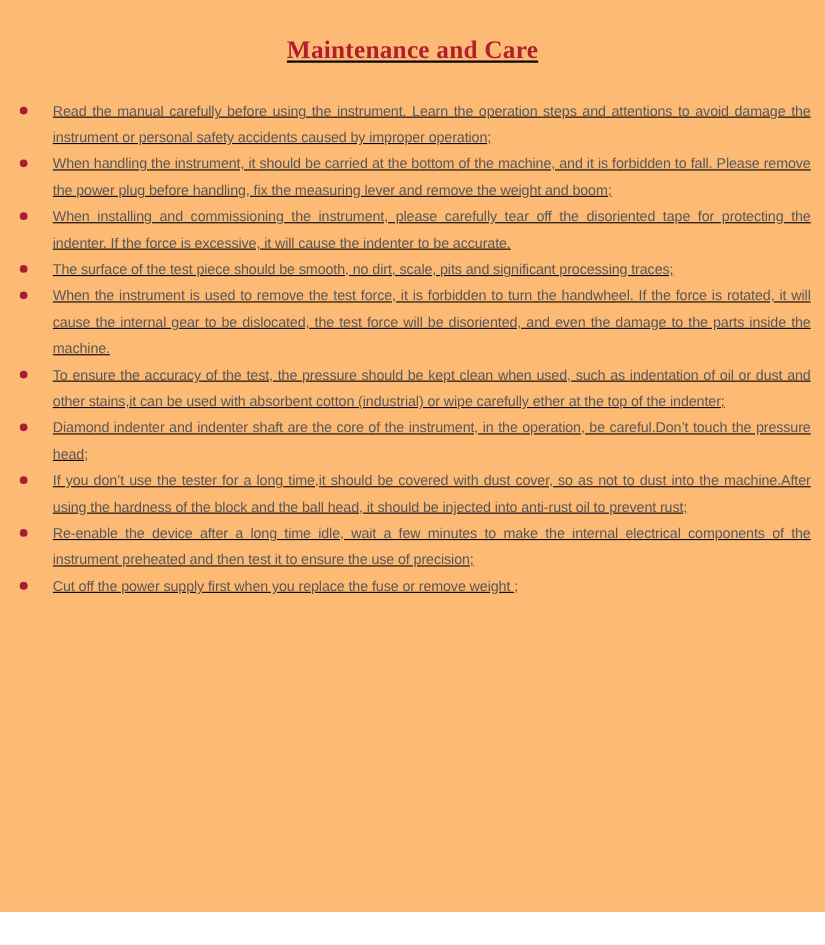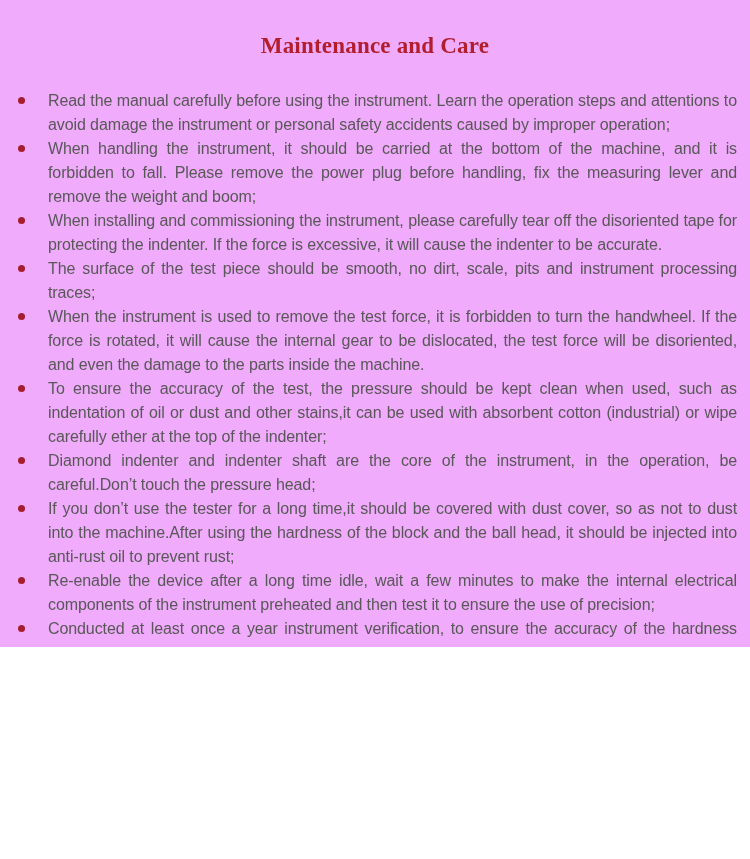--- a/index.html
+++ b/index.html
@@ -1,24 +1,25 @@
 <!DOCTYPE html>
 <html style="--title-color: #b21e2e; --bullet-color: #a81d2d; --body-color: #595757;"><head>
 <meta charset="utf-8">
 <style>
   html, body { margin: 0; padding: 0; background: #ffffff; }
   .page {
     position: relative;
     width: 750px;
-    height: 647px;
-    background: #f0abfc;
+    height: 829px;
+    background: #fdba74;
     box-sizing: border-box;
     padding-top: 31px;
     font-family: "Liberation Sans", sans-serif;
     overflow: hidden;
+    text-decoration: underline;
   }
   .title {
     margin: 0;
     width: 100%;
     text-align: center;
     font-family: "Liberation Serif", serif;
     font-weight: bold;
     font-size: 23px;
     line-height: 30px;
     color: var(--title-color, #b21e2e);
@@ -27,21 +28,21 @@
   .bullet-list {
     list-style: none;
     margin: 28px 13px 0 17px;
     padding: 0;
   }
   .bullet-item {
     position: relative;
     padding-left: 31px;
     text-align: justify;
     color: var(--body-color, #595757);
-    font-size: 16px;
+    font-size: 13px;
     line-height: 24px;
     letter-spacing: -0.1px;
   }
   .bullet-dot {
     position: absolute;
     left: 1px;
     top: 8px;
     width: 7px;
     height: 7px;
     border-radius: 50%;
@@ -64,21 +65,21 @@
     <span>When handling the instrument, it should be carried at the bottom of the machine, and it is forbidden to fall. Please remove the power plug before handling, fix the measuring lever and remove the weight and boom;</span>
   </li>
 
   <li class="bullet-item">
     <span class="bullet-dot"></span>
     <span>When installing and commissioning the instrument, please carefully tear off the disoriented tape for protecting the indenter. If the force is excessive, it will cause the indenter to be accurate.</span>
   </li>
 
   <li class="bullet-item">
     <span class="bullet-dot"></span>
-    <span>The surface of the test piece should be smooth, no dirt, scale, pits and instrument processing traces;</span>
+    <span>The surface of the test piece should be smooth, no dirt, scale, pits and significant processing traces;</span>
   </li>
 
   <li class="bullet-item">
     <span class="bullet-dot"></span>
     <span>When the instrument is used to remove the test force, it is forbidden to turn the handwheel. If the force is rotated, it will cause the internal gear to be dislocated, the test force will be disoriented, and even the damage to the parts inside the machine.</span>
   </li>
 
   <li class="bullet-item">
     <span class="bullet-dot"></span>
     <span>To ensure the accuracy of the test, the pressure should be kept clean when used, such as indentation of oil or dust and other stains,it can be used with absorbent cotton (industrial) or wipe carefully ether at the top of the indenter;</span>
@@ -94,21 +95,20 @@
     <span>If you don’t use the tester for a long time,it should be covered with dust cover, so as not to dust into the machine.After using the hardness of the block and the ball head, it should be injected into anti-rust oil to prevent rust;</span>
   </li>
 
   <li class="bullet-item">
     <span class="bullet-dot"></span>
     <span>Re-enable the device after a long time idle, wait a few minutes to make the internal electrical components of the instrument preheated and then test it to ensure the use of precision;</span>
   </li>
 
   <li class="bullet-item">
     <span class="bullet-dot"></span>
-    <span>Conducted at least once a year instrument verification, to ensure the accuracy of the hardness tester;</span>
   </li>
 
   <li class="bullet-item">
     <span class="bullet-dot"></span>
     <span>Cut off the power supply first when you replace the fuse or remove weight ;</span>
   </li>
 
 </ul>
 </div>
 

